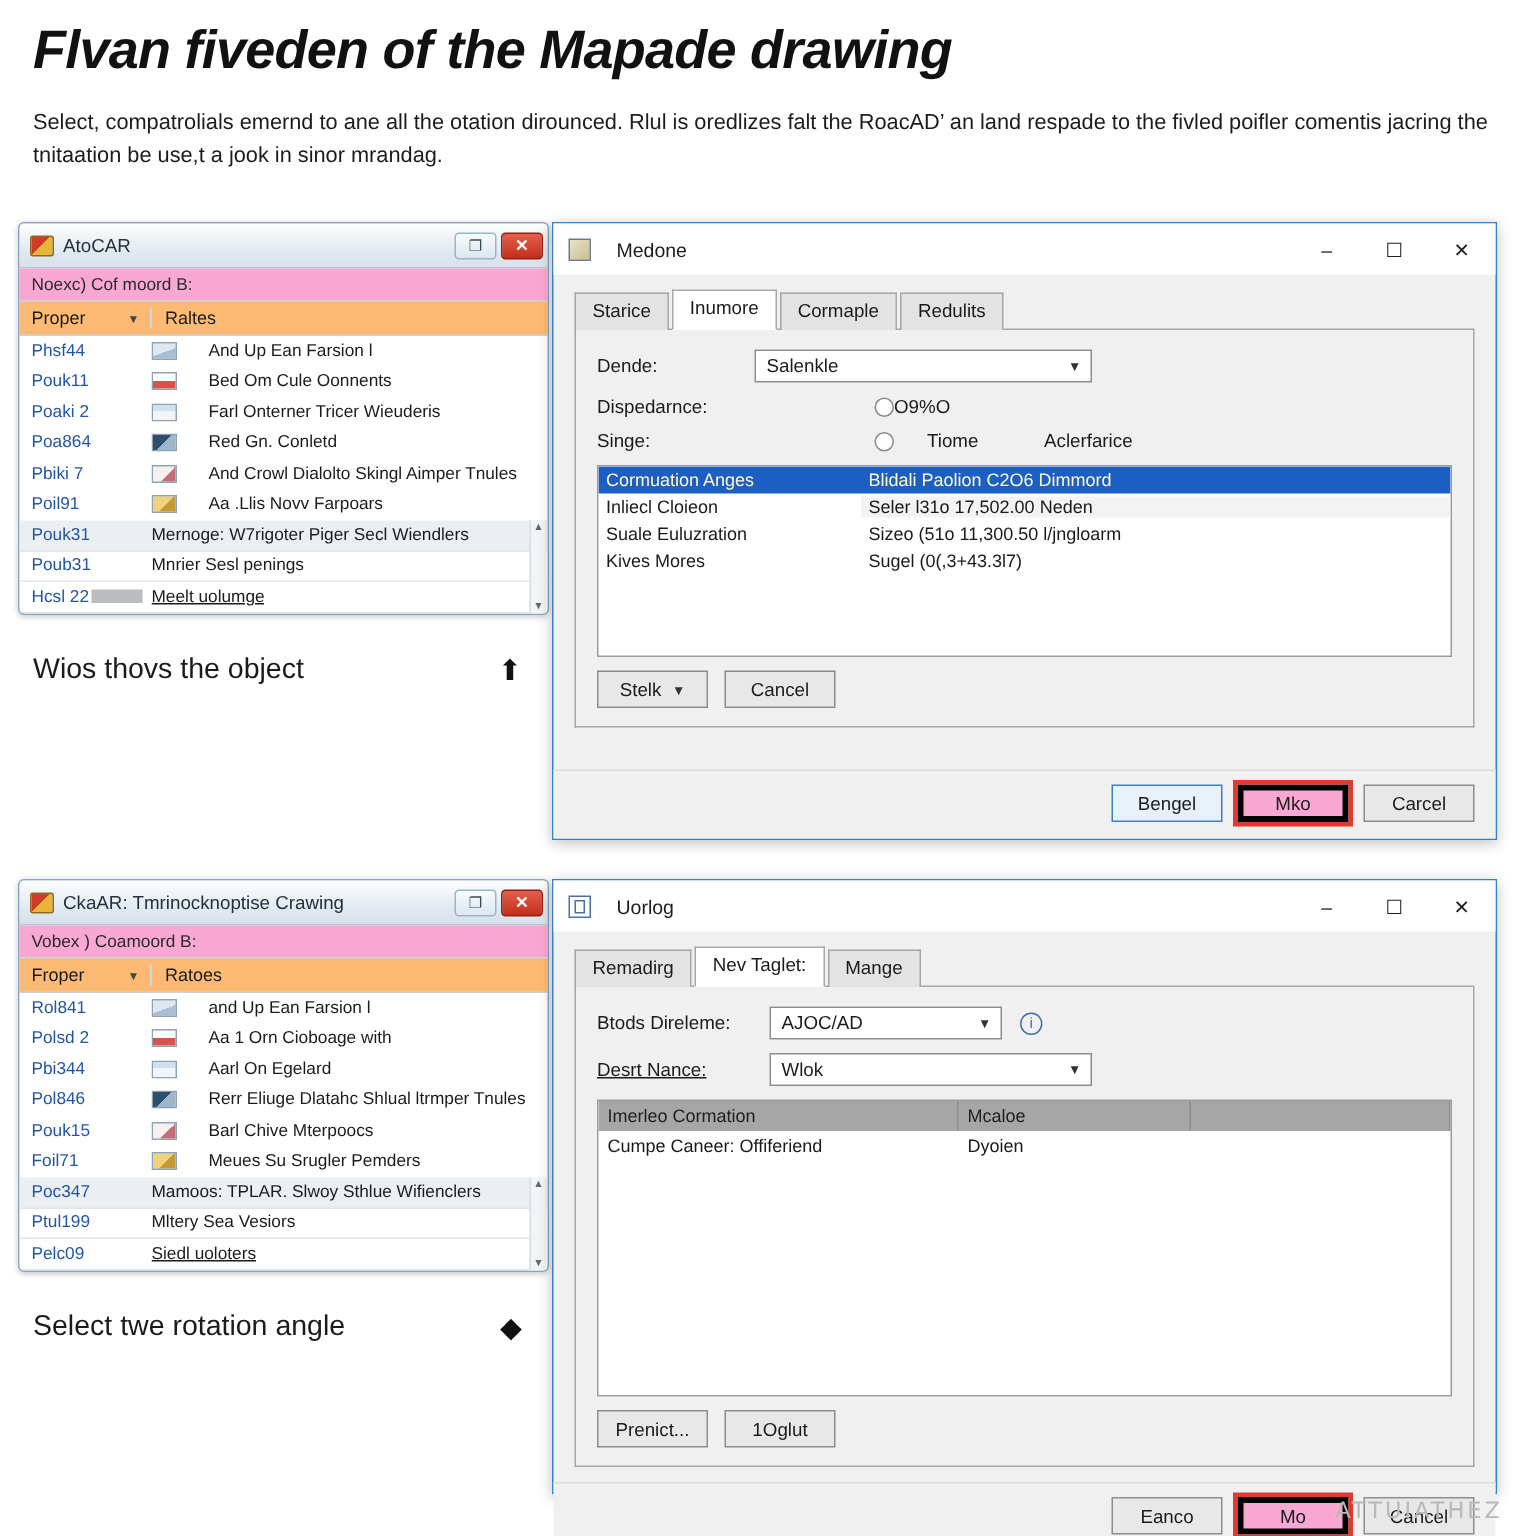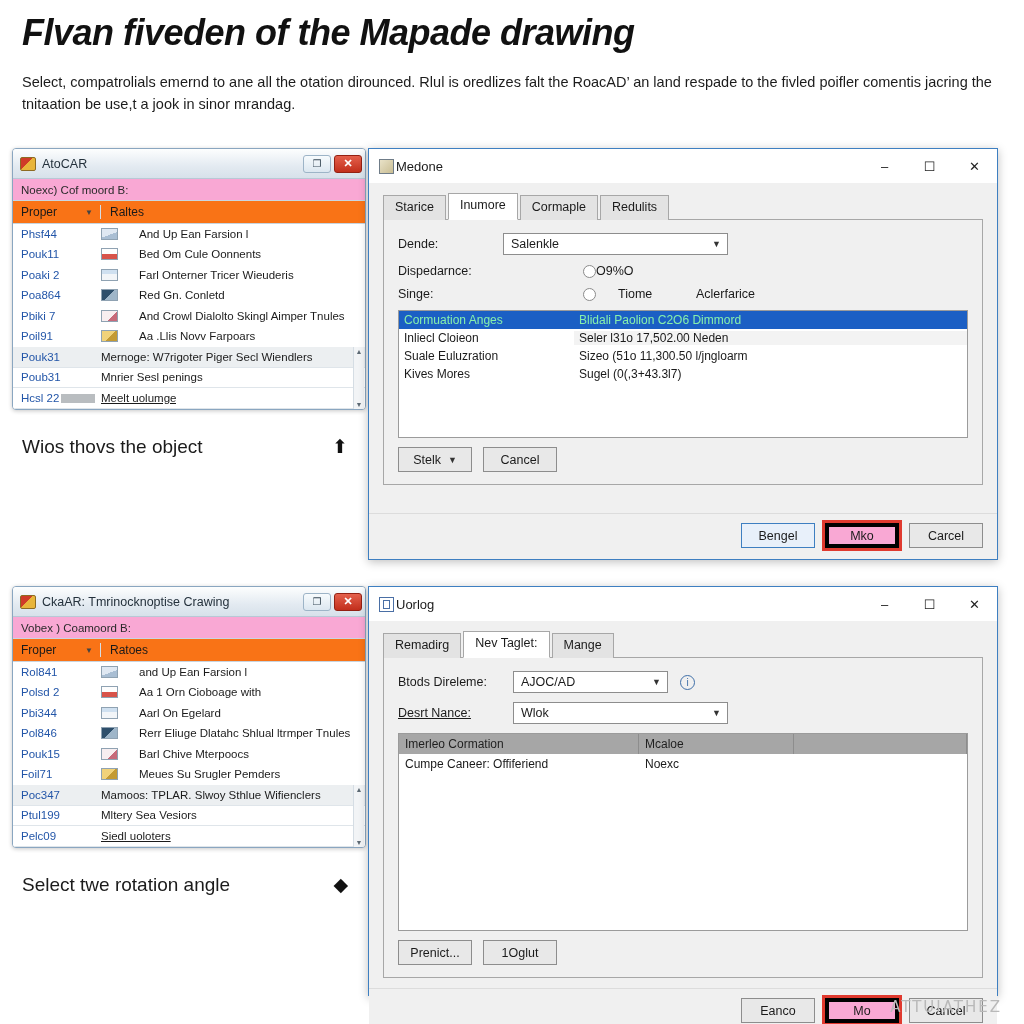--- a/index.html
+++ b/index.html
@@ -64,21 +64,21 @@
     background:linear-gradient(#e4604c,#c22f1c);
     border-color:#932113; color:#fff; font-weight:bold; font-size:11px;
   }
   .cad-menubar {
     height:22px; display:flex; align-items:center; padding:0 8px;
     font-size:11.5px; color:#2a2a2a;
     background:#f9a8d4; border-bottom:1px solid #c9d6e1;
   }
   .cad-listhead {
     display:flex; height:23px; align-items:center;
-    background:#f97316; border-bottom:1px solid #c8d4de;
+    background:#fdba74; border-bottom:1px solid #c8d4de;
     font-size:12px; color:#1a1a1a;
   }
   .cad-listhead .col1 { width:88px; padding-left:8px; display:flex; align-items:center; justify-content:space-between; padding-right:7px; border-right:1px solid #d4dde5;}
   .cad-listhead .col2 { padding-left:9px; }
   .caret { font-size:8px; color:#444; }
   .cad-listwrap { position:relative; background:#fff; }
   .cad-list { }
   .cad-row {
     display:flex; align-items:center; height:20.5px;
     font-size:11.5px; border-bottom:1px solid transparent;
@@ -119,21 +119,21 @@
   
   .dlg {
     position:absolute;
     background:#f0f0f0;
     border:1px solid #3e7fc1;
     box-shadow:0 2px 9px rgba(0,0,0,.25);
     display:flex; flex-direction:column;
   }
   .dlg-titlebar {
     height:34px; flex:none; display:flex; align-items:center;
-    background:#ffffff; padding-left:10px; gap:2px;
+    background:#ffffff; padding-left:10px; gap:17px;
   }
   .dlg-icon {
     width:15px; height:15px; flex:none; border:1px solid #6f7c88;
     background:linear-gradient(135deg,#e9e2c8,#c9bd93);
   }
   .dlg-icon.blue { background:#fff; border:1px solid #4a6fa5; position:relative; }
   .dlg-icon.blue::after {
     content:""; position:absolute; left:3px; top:2px; right:3px; bottom:2px;
     border:1px solid #4a6fa5;
   }
@@ -175,21 +175,21 @@
   .radio {
     width:13px; height:13px; border-radius:50%;
     border:1px solid #8b8b8b; background:#fff; flex:none;
   }
 
   .listbox {
     background:#fff; border:1px solid #9b9b9b;
     height:128px; overflow:hidden; font-size:12px;
   }
   .lb-row { display:flex; height:18px; align-items:center; }
-  .lb-row.sel { background:#1b5fc4; color:#86efac; }
+  .lb-row.sel { background:#1b5fc4; color:#fef9c3; }
   .lb-c1 { width:175px; padding-left:5px; white-space:nowrap; overflow:hidden; }
   .lb-c2 { flex:1; padding-left:5px; white-space:nowrap; overflow:hidden; }
   .lb-row.boxed .lb-c2 { background:#f3f3f3; }
 
   .btnbar { display:flex; gap:11px; margin-top:9px; }
   .btn {
     min-width:74px; height:25px; padding:0 11px;
     border:1px solid #8d8d8d; background:#e8e8e8;
     font-size:12.5px; color:#1b1b1b;
     display:flex; align-items:center; justify-content:center; gap:7px;
@@ -547,21 +547,21 @@
 
         <div class="gridtbl">
           <div class="gt-head">
             <span class="c c1">Imerleo Cormation</span>
             <span class="c c2">Mcaloe</span>
             <span class="c c3"></span>
           </div>
           <div id="dlg-bottom-gridrows">
               <div class="gt-row">
                 <span class="c c1">Cumpe Caneer: Offiferiend</span>
-                <span class="c c2">Noexc</span>
+                <span class="c c2">Dyoien</span>
                 <span class="c c3"></span>
               </div>
             </div>
         </div>
 
         <div class="btnbar" id="dlg-bottom-inline-btns">
             <div class="btn">
               <span>Prenict...</span>
             </div>
             <div class="btn">

